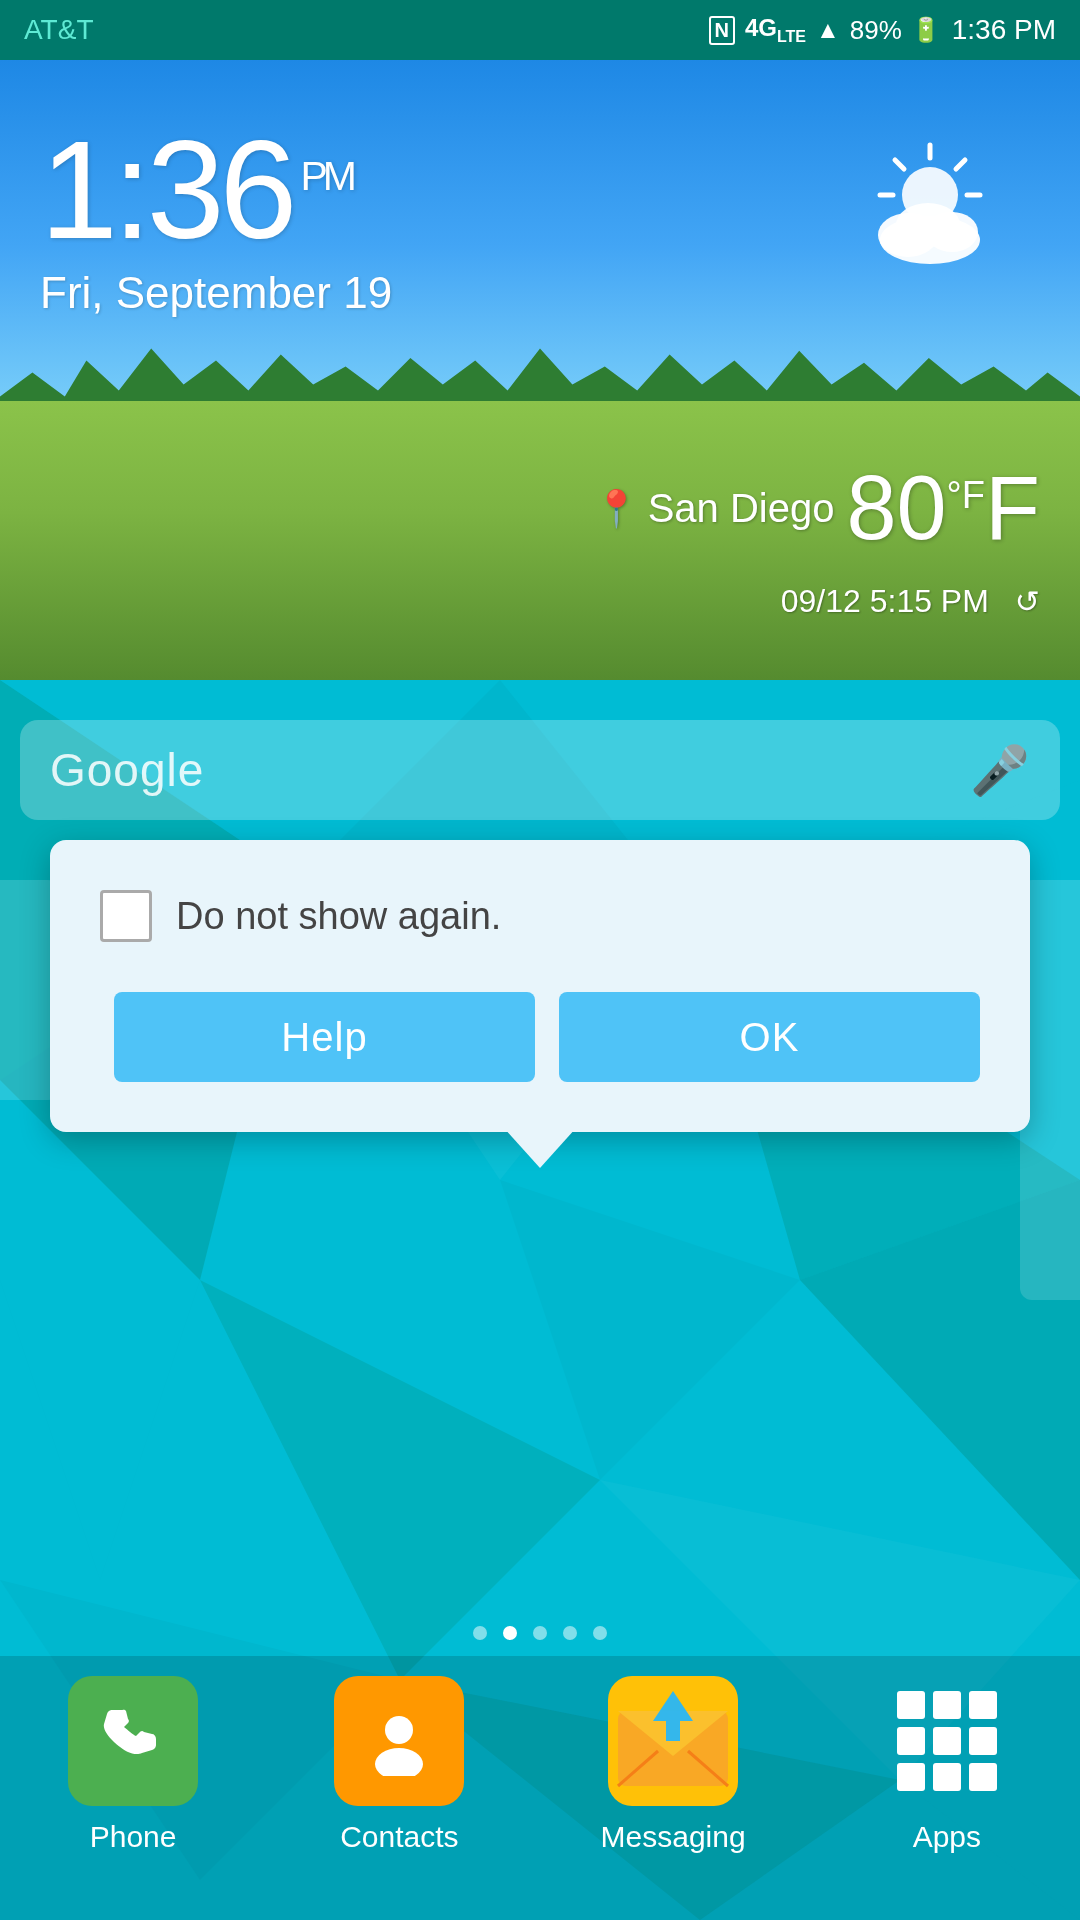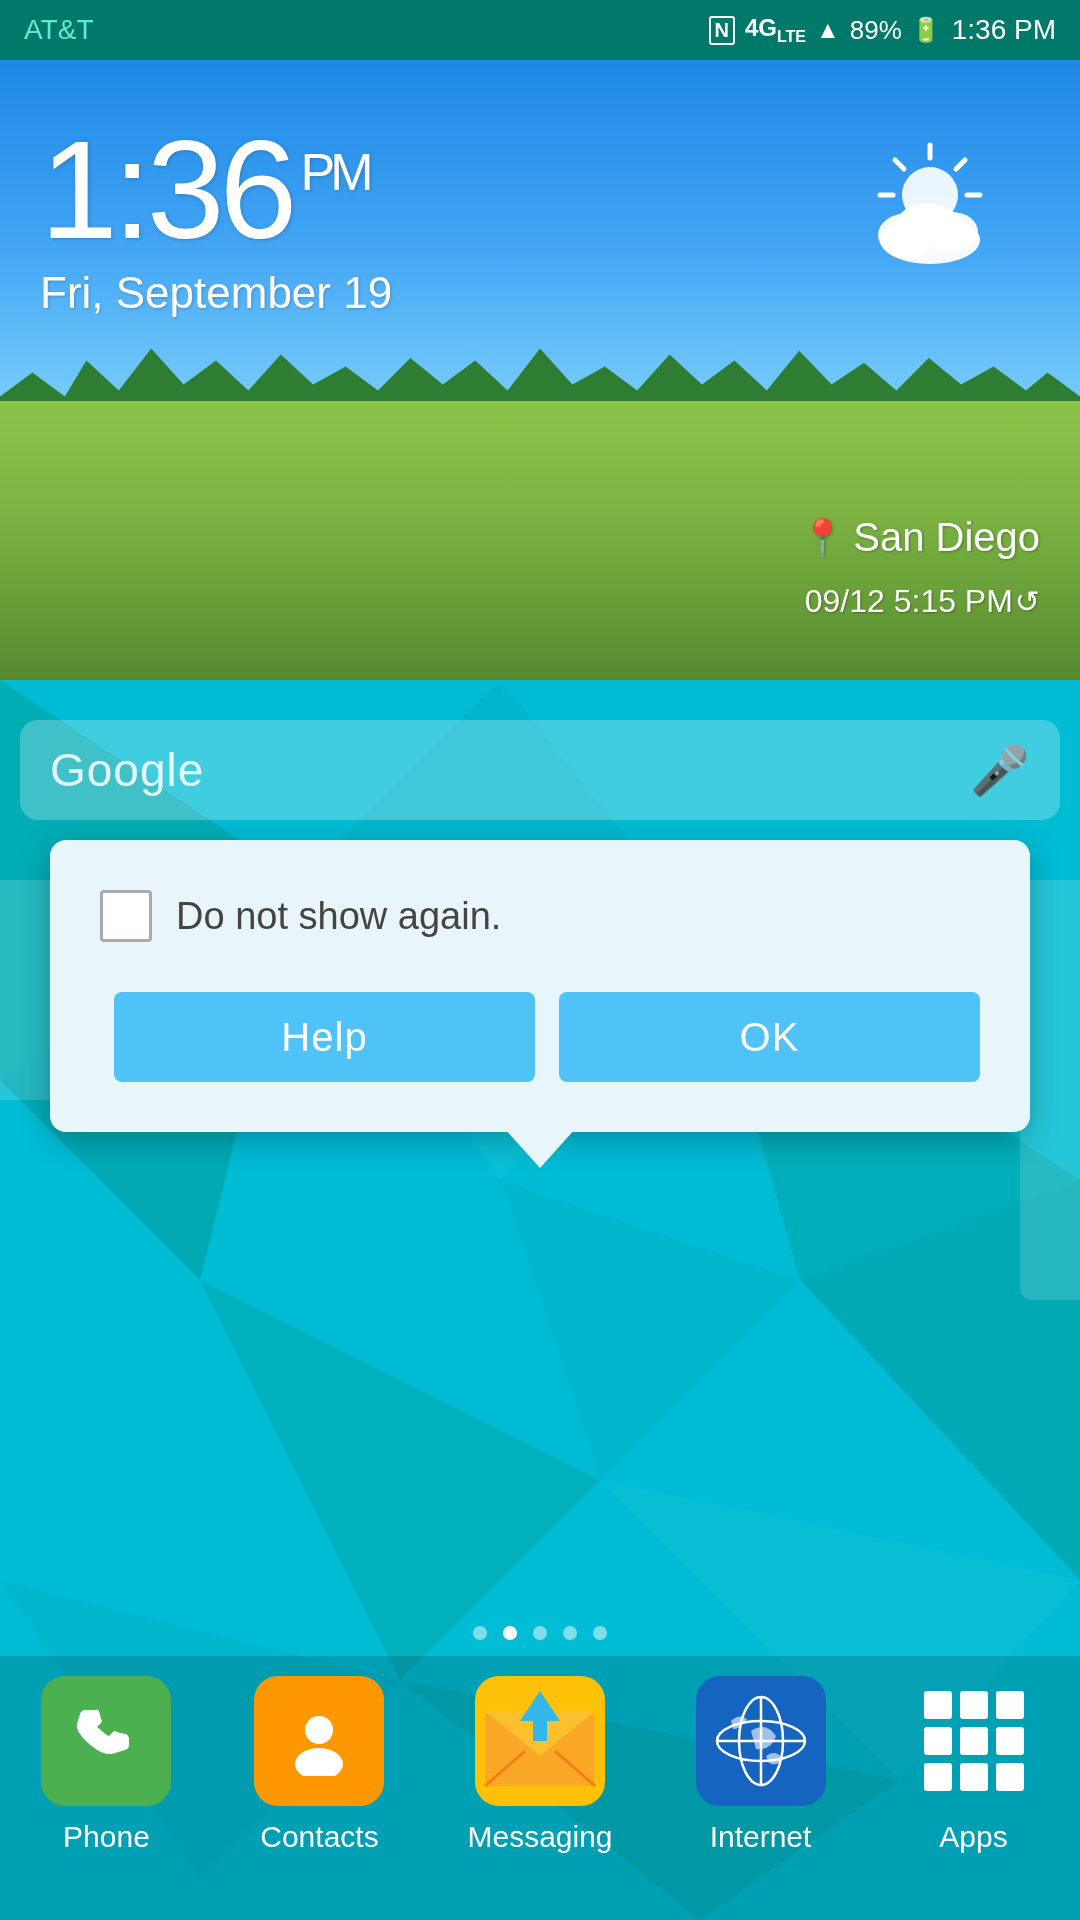--- a/index.html
+++ b/index.html
@@ -106,21 +106,21 @@
 
     #weather-clock {
       font-size: 140px;
       font-weight: 200;
       line-height: 1;
       letter-spacing: -5px;
       text-shadow: 1px 1px 4px rgba(0,0,0,0.2);
     }
 
     #weather-clock-ampm {
-      font-size: 52px;
+      font-size: 41px;
       font-weight: 300;
       margin-left: 8px;
       vertical-align: super;
     }
 
     #weather-date {
       font-size: 44px;
       font-weight: 300;
       margin-top: 8px;
       text-shadow: 1px 1px 3px rgba(0,0,0,0.2);
@@ -165,21 +165,21 @@
     }
 
     #weather-updated {
       position: absolute;
       bottom: 60px;
       right: 40px;
       color: white;
       font-size: 32px;
       display: flex;
       align-items: center;
-      gap: 2px;
+      gap: 26px;
       text-shadow: 1px 1px 2px rgba(0,0,0,0.3);
     }
 
     
     #home-area {
       width: 100%;
       height: 1240px;
       position: relative;
       background: #00bcd4;
       overflow: hidden;
@@ -447,20 +447,23 @@
       <div id="weather-clock">
         <span>1:36</span><span id="weather-clock-ampm">PM</span>
       </div>
       <div id="weather-date">Fri, September 19</div>
     </div>
 
     <div id="weather-temp-row">
       <div id="weather-location">
         <span style="font-size:36px;">📍</span>
         <span>San Diego</span>
+      </div>
+      <div id="weather-temp">
+        <span>80</span><span id="weather-unit">°F</span>F
       </div>
     </div>
 
     <div id="weather-updated">
       <span>09/12 5:15 PM</span>
       <span style="font-size:30px;">↺</span>
     </div>
   </div>
 </div>
 
@@ -547,36 +550,20 @@
 
           <line x1="10" y1="110" x2="50" y2="75" stroke="#f57f17" stroke-width="3"></line>
           <line x1="120" y1="110" x2="80" y2="75" stroke="#f57f17" stroke-width="3"></line>
 
           <polygon points="65,15 45,45 58,45 58,65 72,65 72,45 85,45" fill="#29b6f6" opacity="0.95"></polygon>
         </svg>
       </div>
       <span class="dock-label">Messaging</span>
     </div>
 
-    <div class="dock-item">
-      <div class="dock-icon icon-internet">
-        <svg class="globe-internet" viewBox="0 0 100 100">
-          <circle cx="50" cy="50" r="44" fill="#1565c0"></circle>
-          <ellipse cx="50" cy="50" rx="22" ry="44" fill="none" stroke="white" stroke-width="2.5"></ellipse>
-          <ellipse cx="50" cy="50" rx="44" ry="20" fill="none" stroke="white" stroke-width="2.5"></ellipse>
-          <line x1="6" y1="50" x2="94" y2="50" stroke="white" stroke-width="2.5"></line>
-          <line x1="50" y1="6" x2="50" y2="94" stroke="white" stroke-width="2.5"></line>
-
-          <path d="M20,30 Q28,22 36,28 Q30,38 22,38 Z" fill="white" opacity="0.6"></path>
-          <path d="M40,40 Q55,30 65,45 Q60,60 45,58 Z" fill="white" opacity="0.6"></path>
-          <path d="M55,65 Q65,58 72,68 Q66,76 58,72 Z" fill="white" opacity="0.6"></path>
-        </svg>
-      </div>
-      <span class="dock-label">Internet</span>
-    </div>
 
     <div class="dock-item">
       <div class="dock-icon icon-apps">
         <div class="apps-grid">
           <div class="apps-grid-dot"></div>
           <div class="apps-grid-dot"></div>
           <div class="apps-grid-dot"></div>
           <div class="apps-grid-dot"></div>
           <div class="apps-grid-dot"></div>
           <div class="apps-grid-dot"></div>

